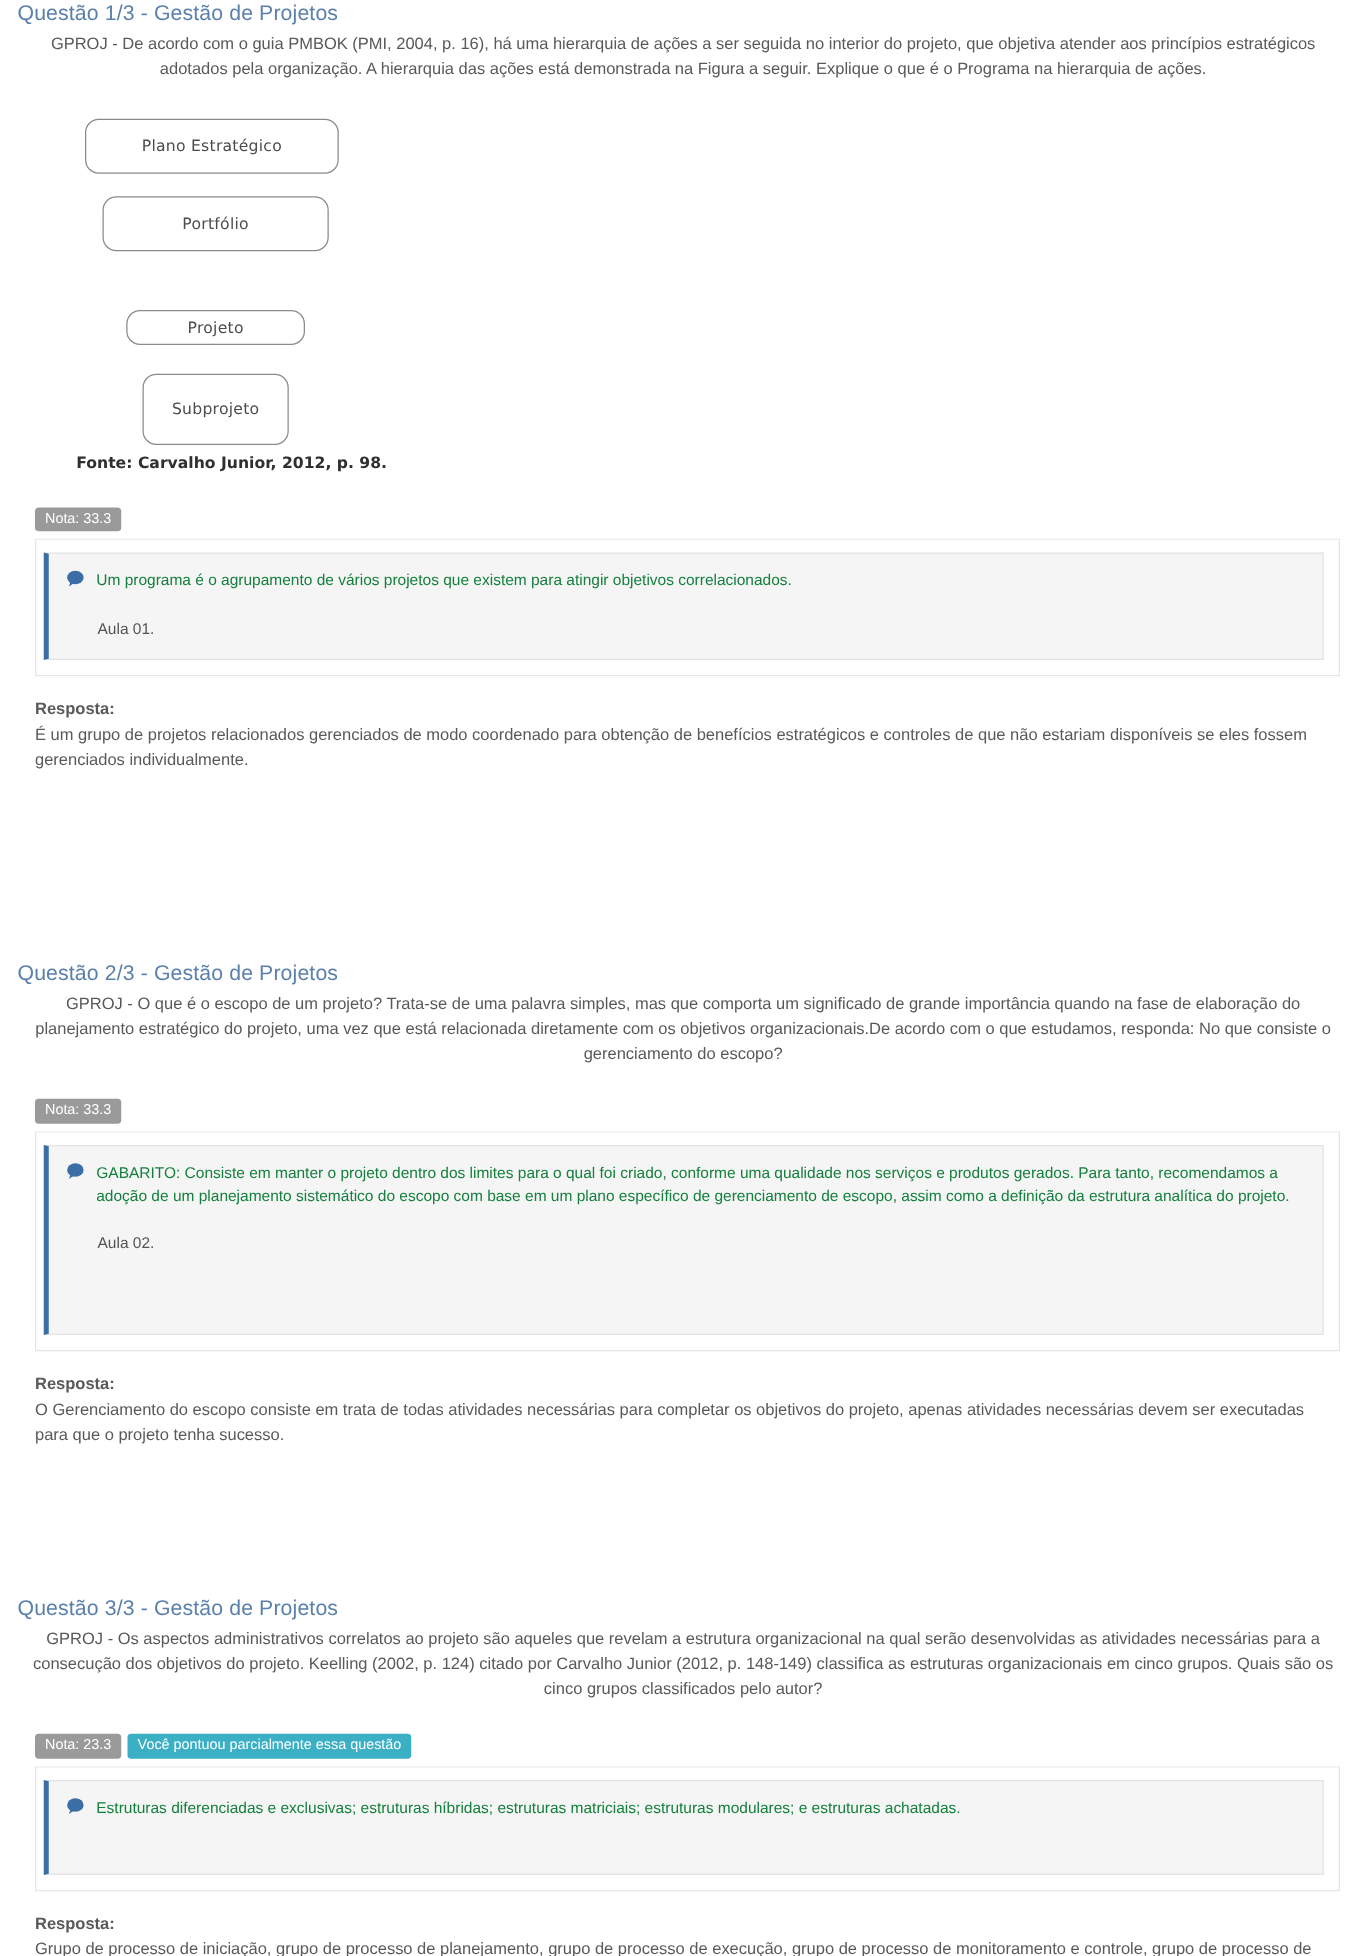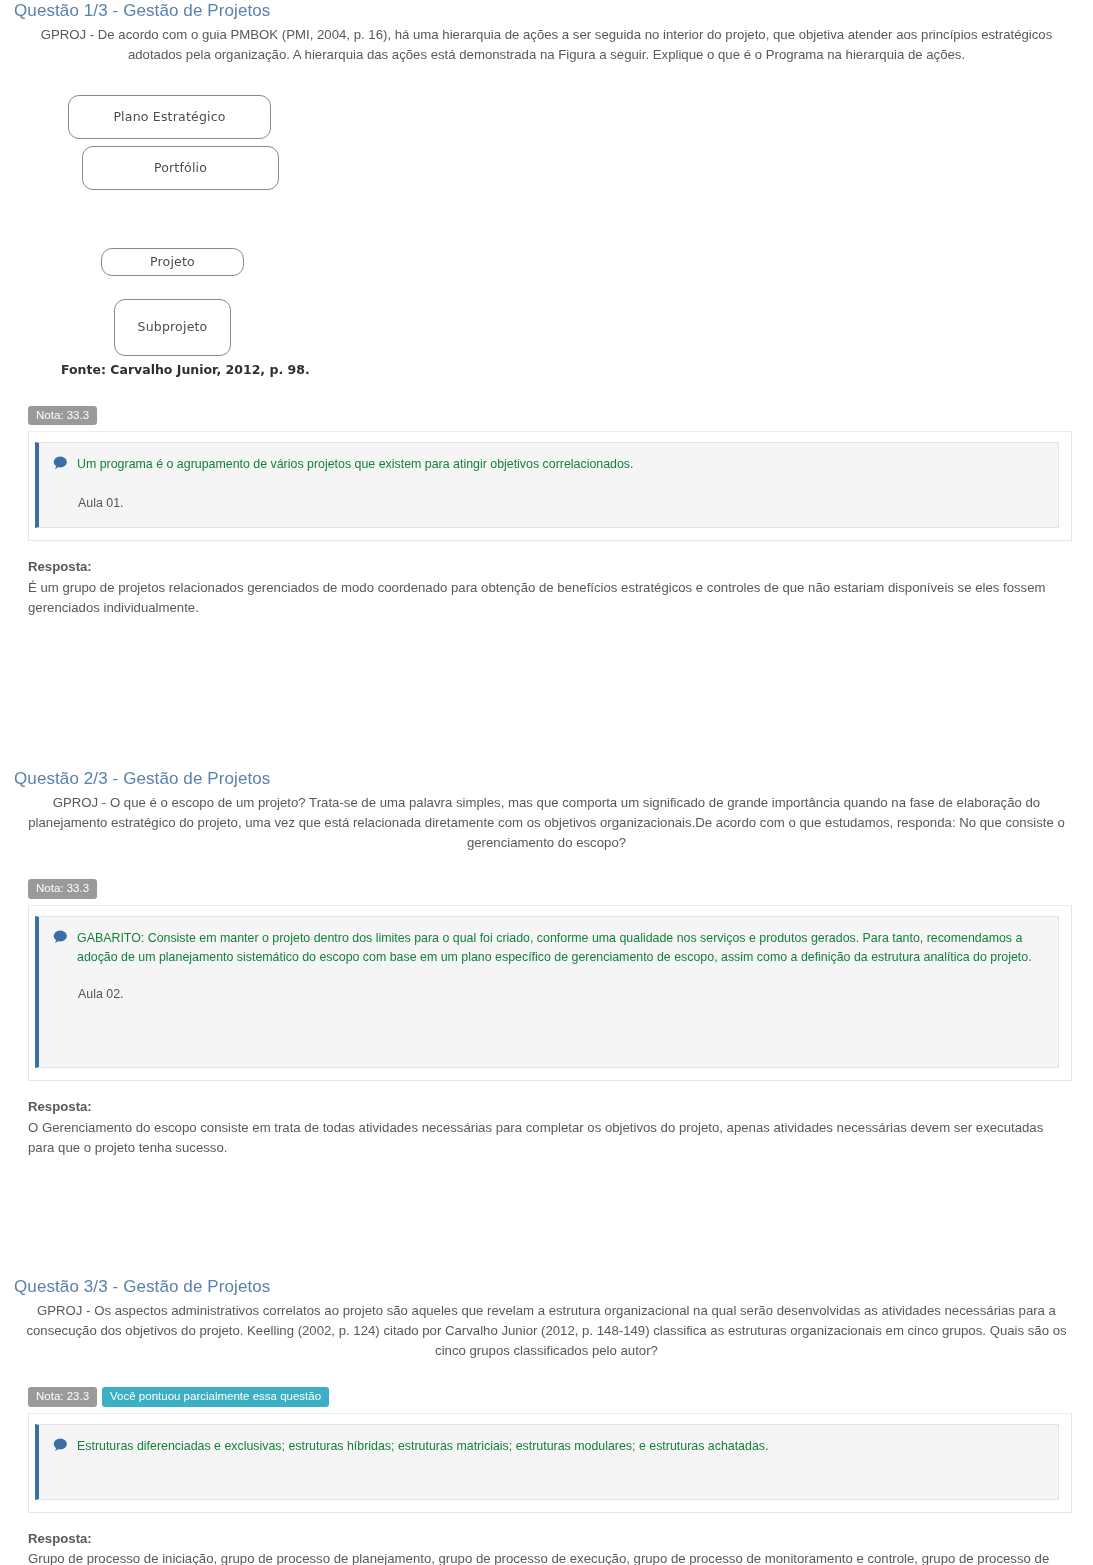--- a/index.html
+++ b/index.html
@@ -60,21 +60,21 @@
     display: flex;
     align-items: center;
     justify-content: center;
     color: #4c4c4c;
     font-size: 12.5px;
     font-family: "DejaVu Sans", "Liberation Sans", sans-serif;
     letter-spacing: .2px;
     white-space: nowrap;
   }
   .fb0 { left: 14px;  top: 0px;   width: 203px; height: 44px; }
-  .fb1 { left: 28px;  top: 51px;  width: 197px; height: 44px; }
+  .fb1 { left: 28px;  top: 62px;  width: 181px; height: 44px; }
   .fb2 { left: 36px;  top: 102px; width: 163px; height: 44px; }
   .fb3 { left: 47px;  top: 153px; width: 143px; height: 28px; }
   .fb4 { left: 60px;  top: 204px; width: 117px; height: 57px; }
 
   .diagram-source {
     margin: 16px 0 0 7px;
     font-size: 12.5px;
     font-weight: bold;
     color: #2f2f2f;
     font-family: "DejaVu Sans", "Liberation Sans", sans-serif;

